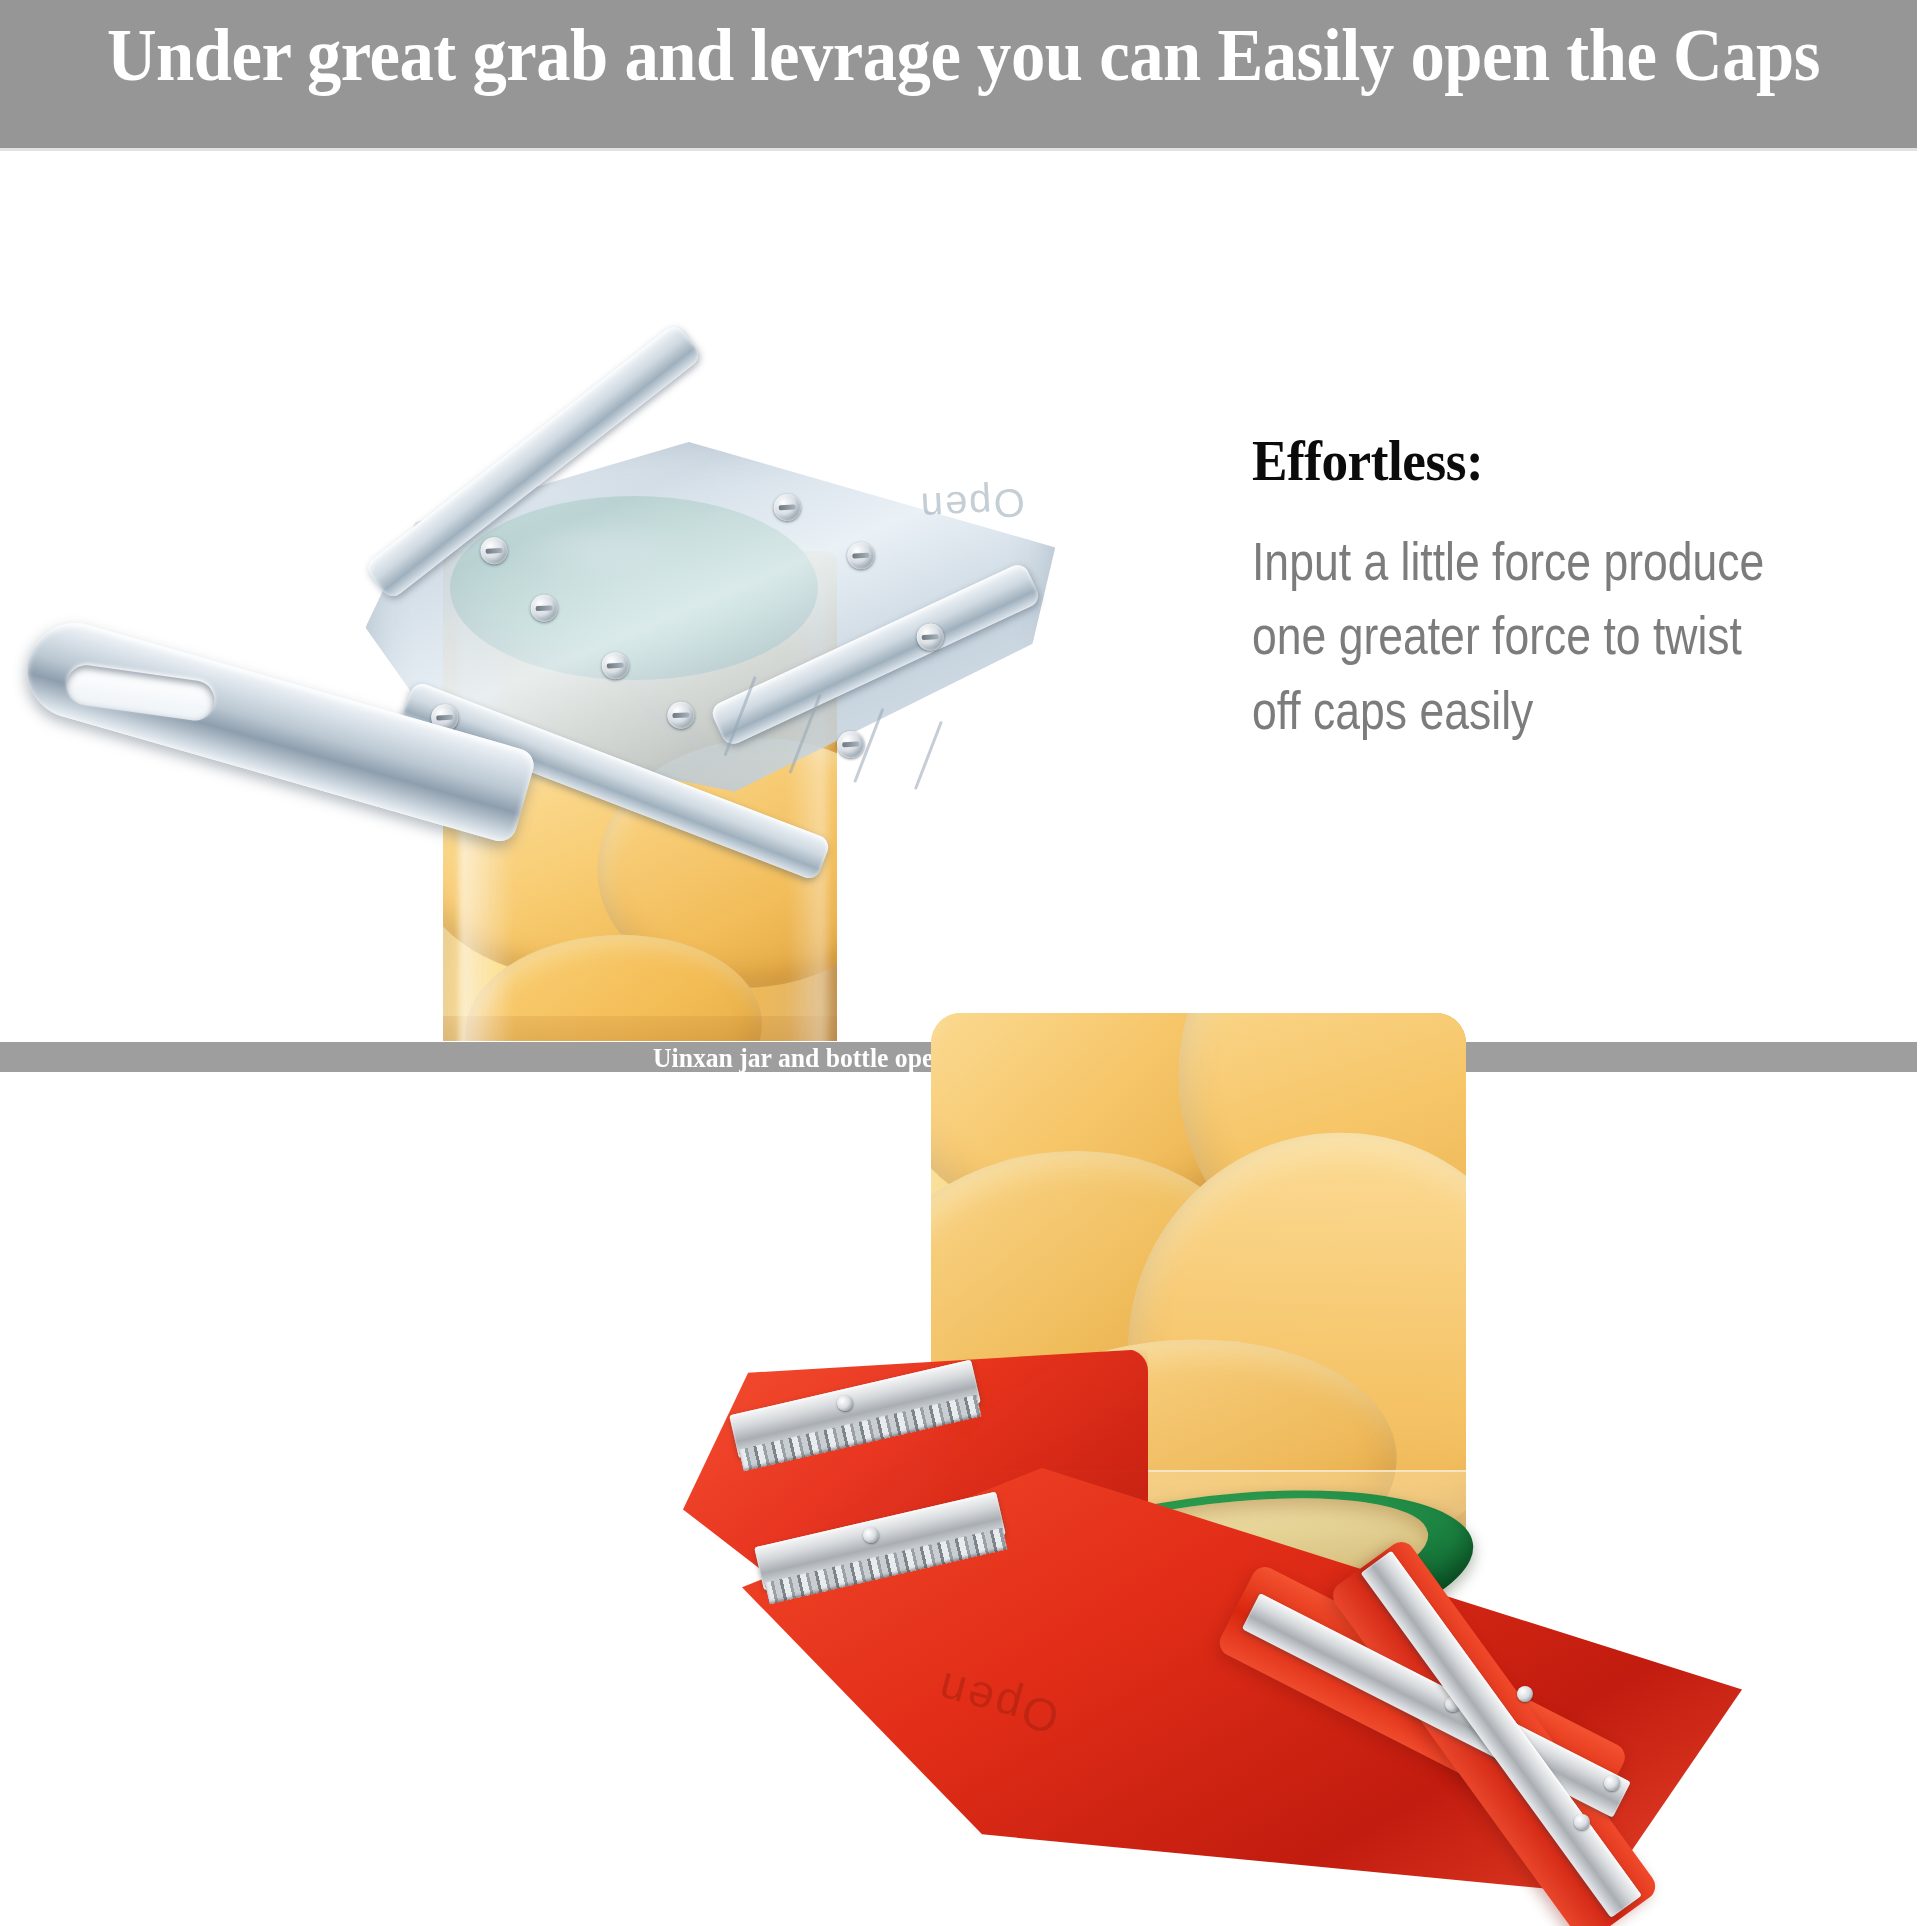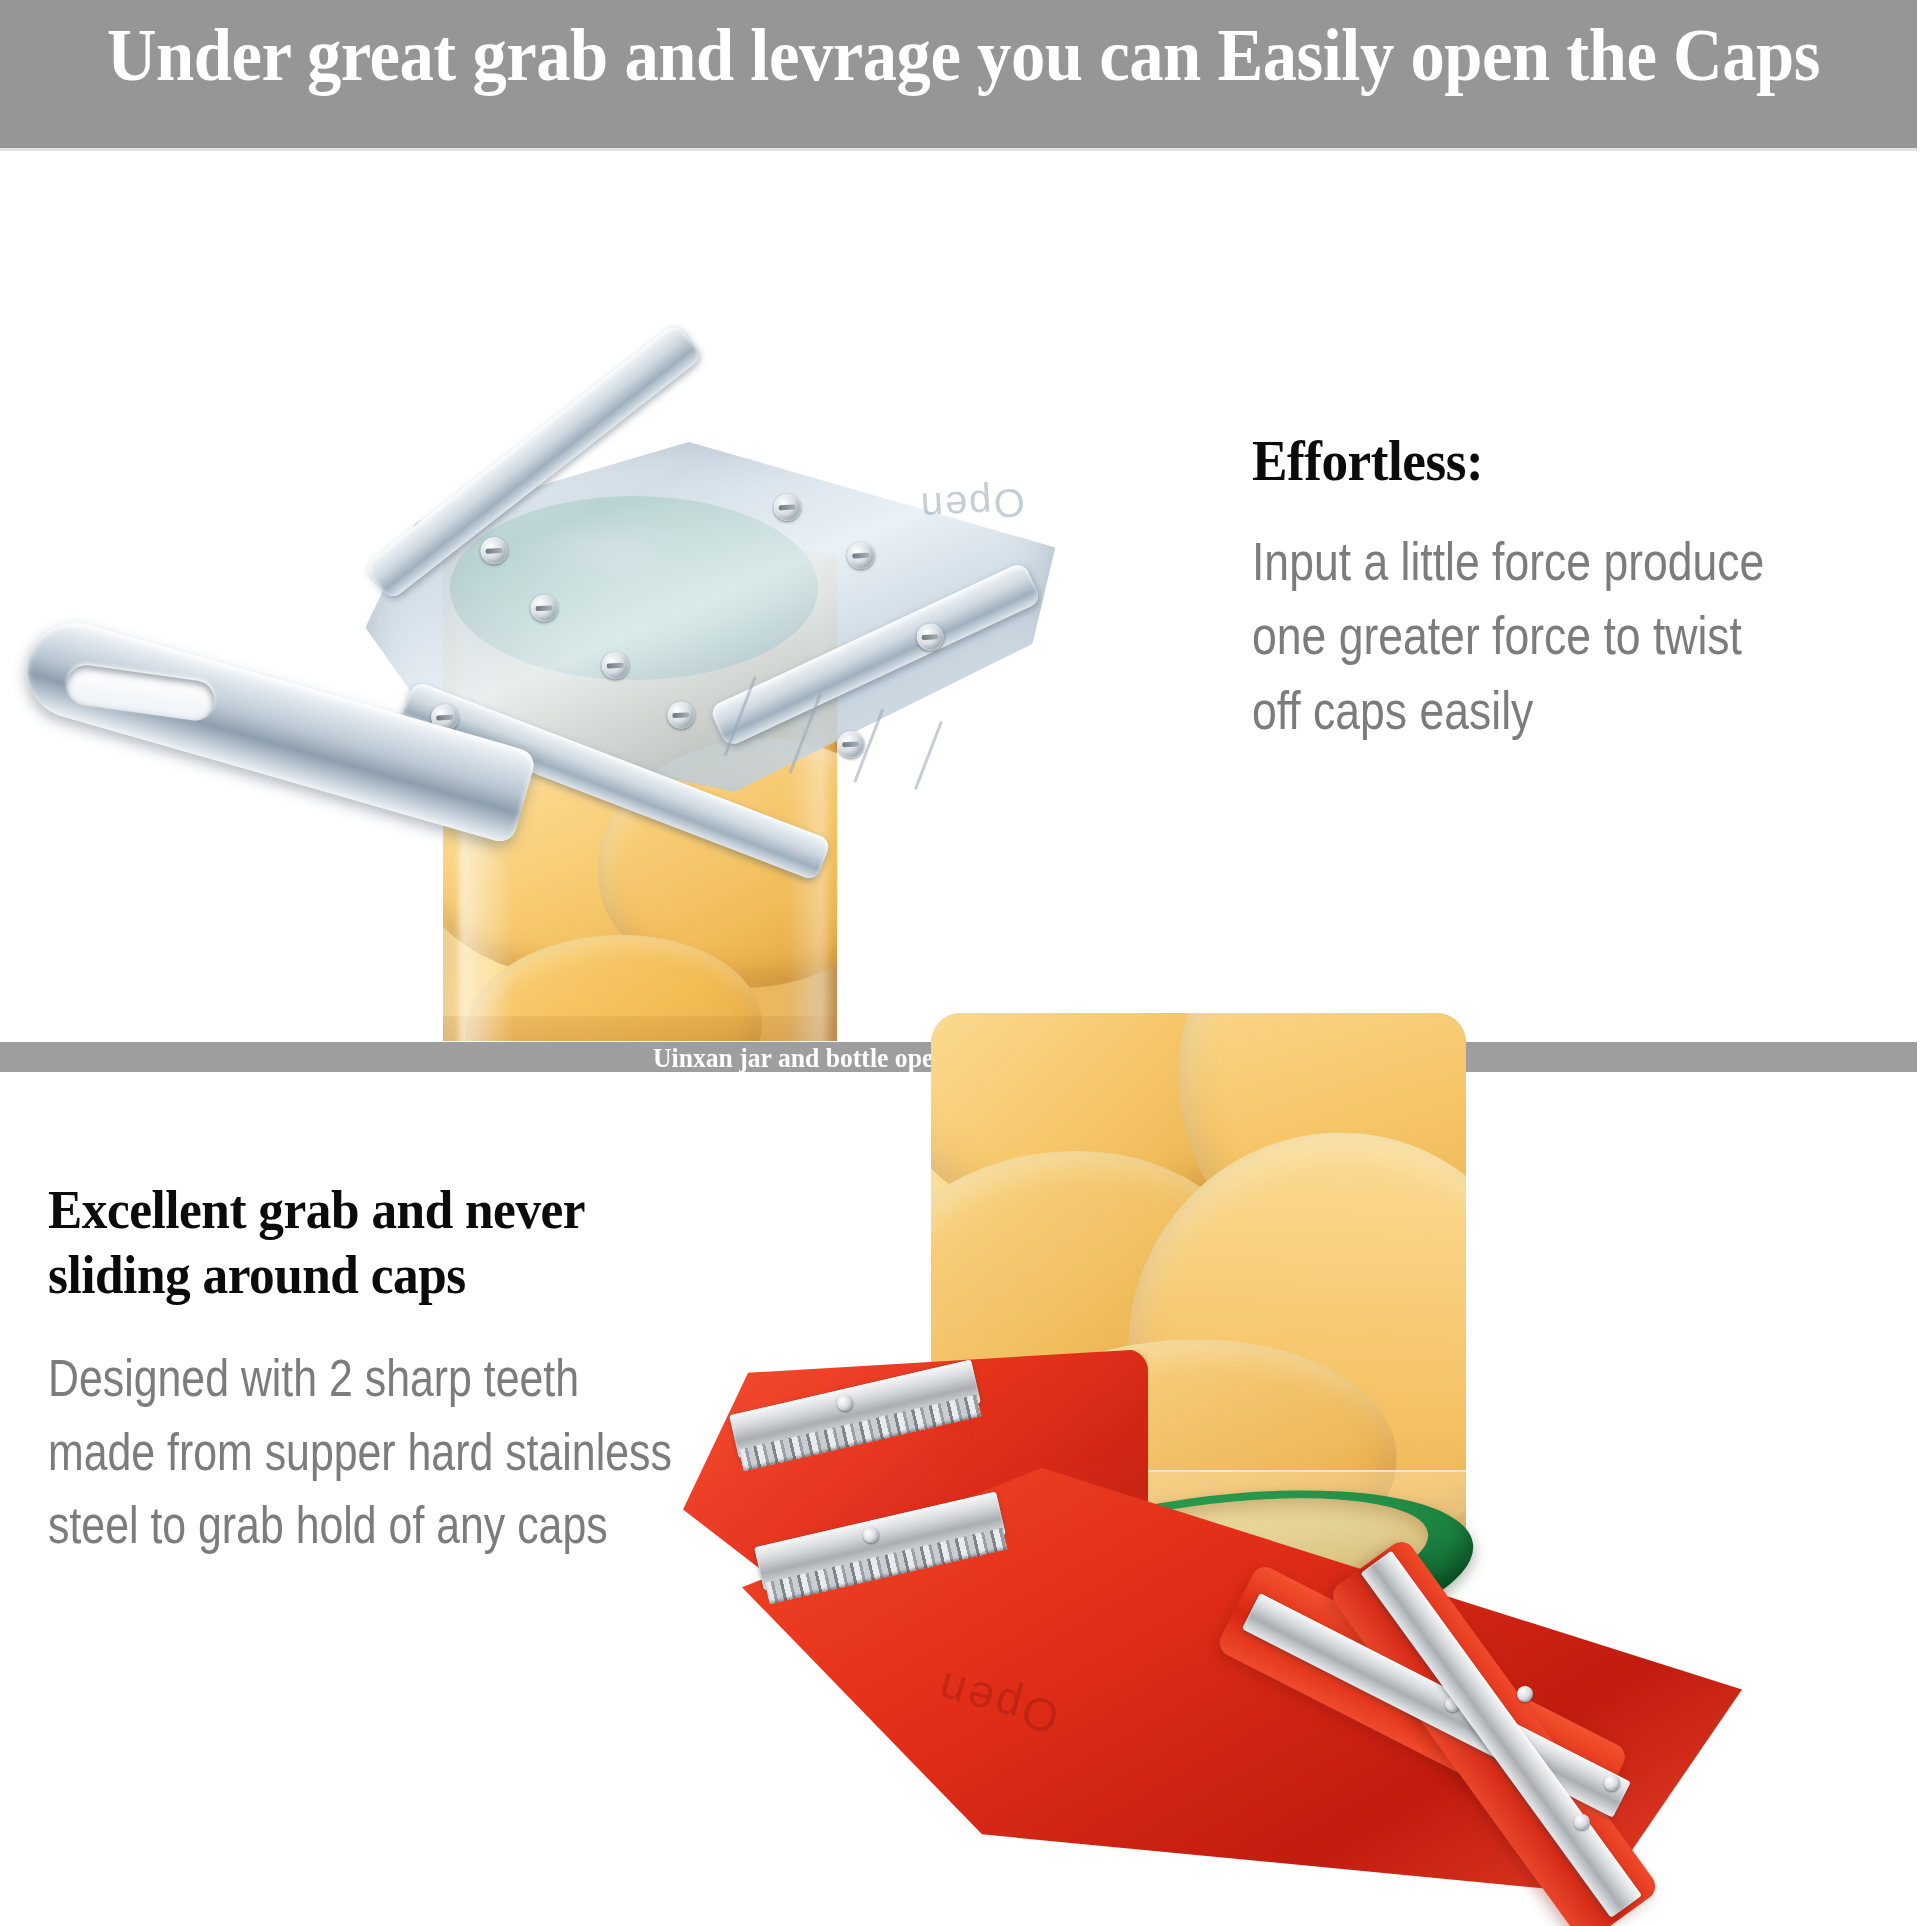--- a/index.html
+++ b/index.html
@@ -431,26 +431,15 @@
       <div class="rivet" style="left:921px;top:426px;"></div>
 
       <div class="steel" style="left:693px;top:194px;width:426px;height:38px;transform:rotate(54deg);transform-origin:left center;"></div>
       <div class="rivet" style="left:834px;top:337px;"></div>
       <div class="rivet" style="left:891px;top:465px;"></div>
 
       <div class="openmark-r">Open</div>
     </div>
   </div>
 
-  <div class="txt-bot">
-    <div class="feat-head">
-      <div>Excellent grab and never</div>
-      <div>sliding around caps</div>
-    </div>
-    <div class="feat-body">
-      <div>Designed with 2 sharp teeth</div>
-      <div>made from supper hard stainless</div>
-      <div>steel to grab hold of any caps</div>
-    </div>
-  </div>
 
 </div>
 
 
 </body></html>

